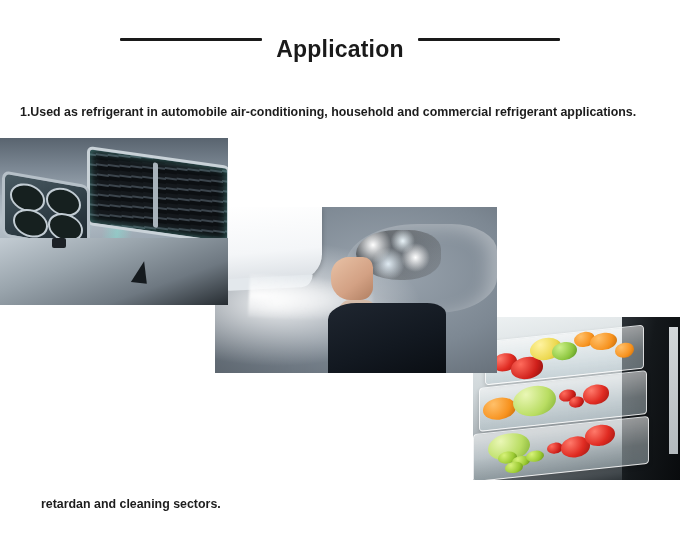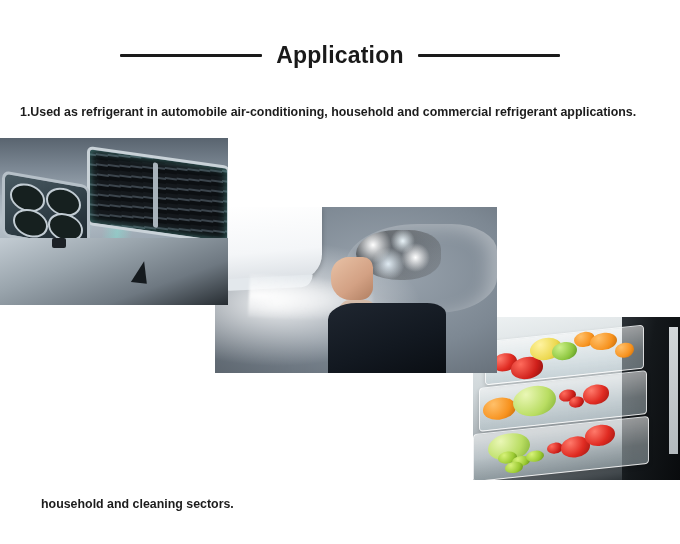--- a/index.html
+++ b/index.html
@@ -17,21 +17,21 @@
   }
 
   
   .header {
     position: absolute;
     left: 0;
     top: 38px;
     width: 680px;
     height: 34px;
     display: flex;
-    align-items: center;
+    align-items: flex-start;
     justify-content: center;
     gap: 14px;
   }
   .rule {
     display: block;
     height: 3px;
     background: #1a1a1a;
     border-radius: 1px;
   }
   .rule-left  { width: 142px; }
@@ -339,14 +339,14 @@
     <span class="veg v-lime" style="left:22%; top:56%; width:10%; height:24%;"></span>
     <span class="veg v-lime" style="left:30%; top:48%; width:10%; height:24%;"></span>
     <span class="veg v-lime" style="left:18%; top:68%; width:10%; height:24%;"></span>
     <span class="veg v-redd" style="left:42%; top:36%; width:9%;  height:24%;"></span>
     <span class="veg v-red" style="left:50%; top:26%; width:17%; height:46%;"></span>
     <span class="veg v-red" style="left:64%; top:6%;  width:17%; height:46%;"></span>
   </div>
 </div>
 
 <div class="text-block-2">
-  <span class="l2">household and cleaning sectors.</span>
+  <span class="l2">retardan and cleaning sectors.</span>
 </div>
 
 </body></html>

